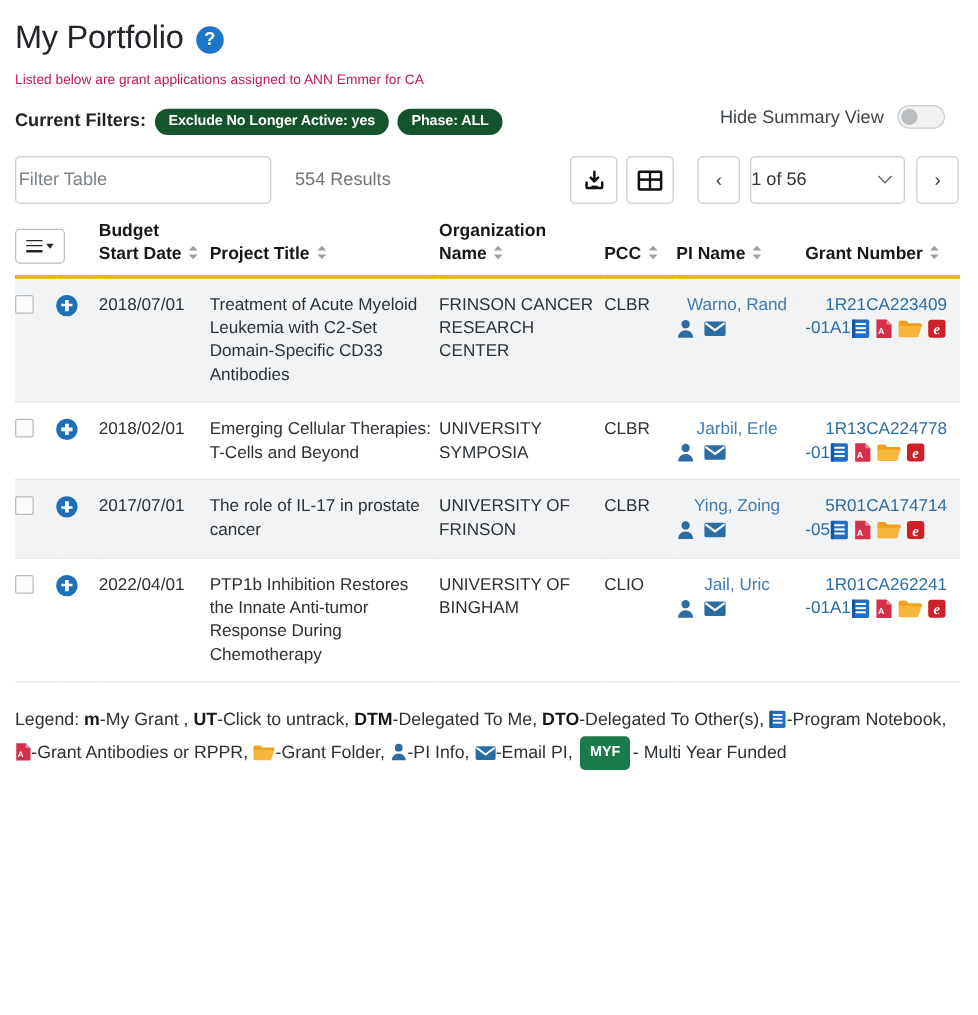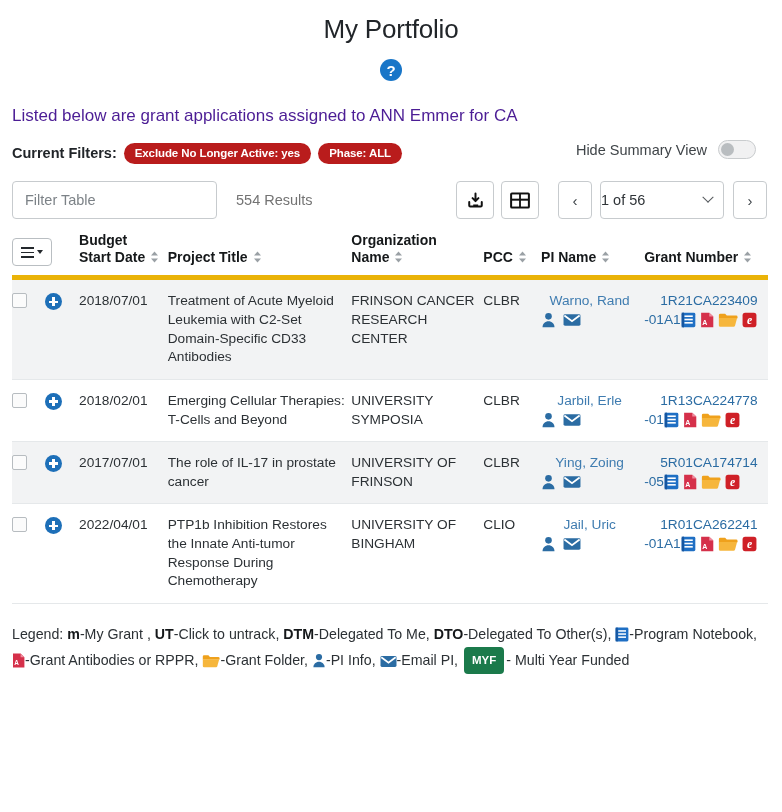--- a/index.html
+++ b/index.html
@@ -7,33 +7,33 @@
     margin: 0; padding: 0;
     width: 782px; height: 812px;
     background: #ffffff;
     font-family: "Liberation Sans", sans-serif;
     color: #212529;
     overflow: hidden;
   }
   .page { width: 782px; height: 812px; padding: 0 12px; position: relative; }
 
   
-  .page-head { display: flex; align-items: center; gap: 10px; padding-top: 14px; flex-direction: column; }
+  .page-head { display: flex; align-items: center; gap: 10px; padding-top: 14px; }
   .page-title {
     font-size: 26px; font-weight: 400; color: #212529; line-height: 1.2;
     letter-spacing: -0.2px;
   }
   .help-icon {
     width: 22px; height: 22px; border-radius: 50%;
     background: #1976c8; color: #fff; font-size: 15px; font-weight: 700;
     display: inline-flex; align-items: center; justify-content: center;
     cursor: pointer; margin-top: 4px;
   }
   .subtitle {
-    margin-top: 24px; font-size: 17px; color: #4c1d95; line-height: 1.3;
+    margin-top: 12px; font-size: 11px; color: #be185d; line-height: 1.3;
   }
 
   
   .prefs {
     margin-top: 19px;
     border: 1px solid #9fc4e4;
     background: #fbfcfd;
     border-radius: 4px;
     height: 50px;
     display: flex; align-items: center;
@@ -47,21 +47,21 @@
   }
   .prefs-label { font-size: 15px; color: #4a6f95; }
 
   
   .filters-row {
     margin-top: 15px; display: flex; align-items: center;
     position: relative; height: 22px;
   }
   .filters-label { font-size: 14.5px; font-weight: 700; color: #212529; margin-right: 7px; }
   .pill {
-    background: #b91c1c; color: #ffffff; border-radius: 11px;
+    background: #14532d; color: #ffffff; border-radius: 11px;
     font-size: 11.5px; font-weight: 700; padding: 4px 11px 5px;
     margin-right: 7px; white-space: nowrap; letter-spacing: -0.1px;
   }
   .hide-summary {
     position: absolute; right: 14px; top: -2px;
     display: flex; align-items: center; gap: 11px;
   }
   .hs-label { font-size: 14.5px; color: #3f4448; }
   .toggle {
     width: 38px; height: 19px; border-radius: 10px;
@@ -73,21 +73,21 @@
     width: 13px; height: 13px; border-radius: 50%; background: #b9bdc0;
   }
 
   
   .toolbar {
     margin-top: 17px; display: flex; align-items: center; height: 38px;
     position: relative;
   }
   .filter-input {
     width: 205px; height: 38px; border: 1px solid #c7cbce; border-radius: 4px;
-    padding: 0 12px; font-size: 14.5px; color: #212529; outline: none;
+    padding: 0 2px; font-size: 14.5px; color: #212529; outline: none;
     font-family: "Liberation Sans", sans-serif; background: #fff;
   }
   .filter-input::placeholder { color: #7c8287; }
   .results { margin-left: 19px; font-size: 14.5px; color: #737373; }
 
   .toolbar-right { position: absolute; right: 3px; top: 0; display: flex; align-items: center; }
   .tb-btn {
     width: 38px; height: 38px; border: 1px solid #c7cbce; border-radius: 4px;
     background: #fff; display: inline-flex; align-items: center; justify-content: center;
     cursor: pointer; padding: 0;
@@ -109,21 +109,21 @@
     width: 8px; height: 8px; border-right: 1.6px solid #55595d; border-bottom: 1.6px solid #55595d;
     transform: rotate(45deg) translate(-2px,-2px);
   }
   .pg-next { margin-left: 9px; }
 
   
   table.grid { width: 756px; border-collapse: collapse; margin-top: 13px; table-layout: fixed; }
   table.grid thead th {
     text-align: left; vertical-align: bottom;
     font-size: 14px; font-weight: 700; color: #15181a;
-    padding: 0 6px 9px 0; border-bottom: 5px solid #eab308;
+    padding: 0 6px 9px 0; border-bottom: 3px solid #eab308;
     line-height: 1.22;
   }
   .th-inner { display: inline; }
   .sorter {
     display: inline-block; width: 9px; vertical-align: baseline; margin-left: 5px;
     position: relative; top: 1px;
   }
   .sorter svg { display: block; }
   .hdr-menu-btn {
     width: 40px; height: 28px; border: 1px solid #b9bec2; border-radius: 4px;

